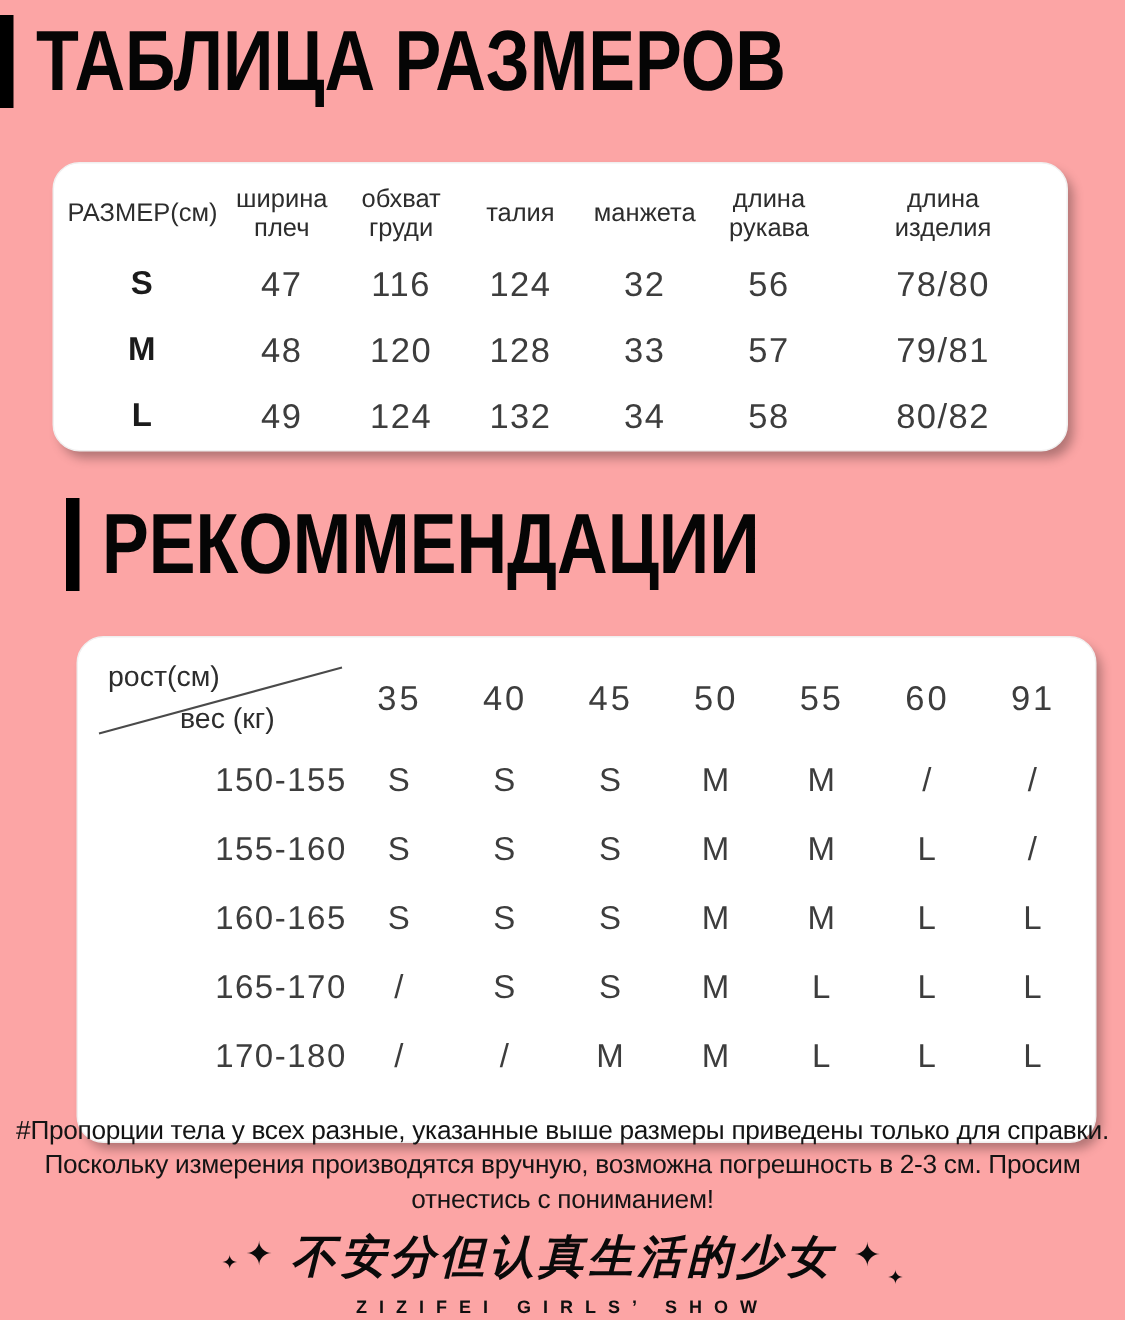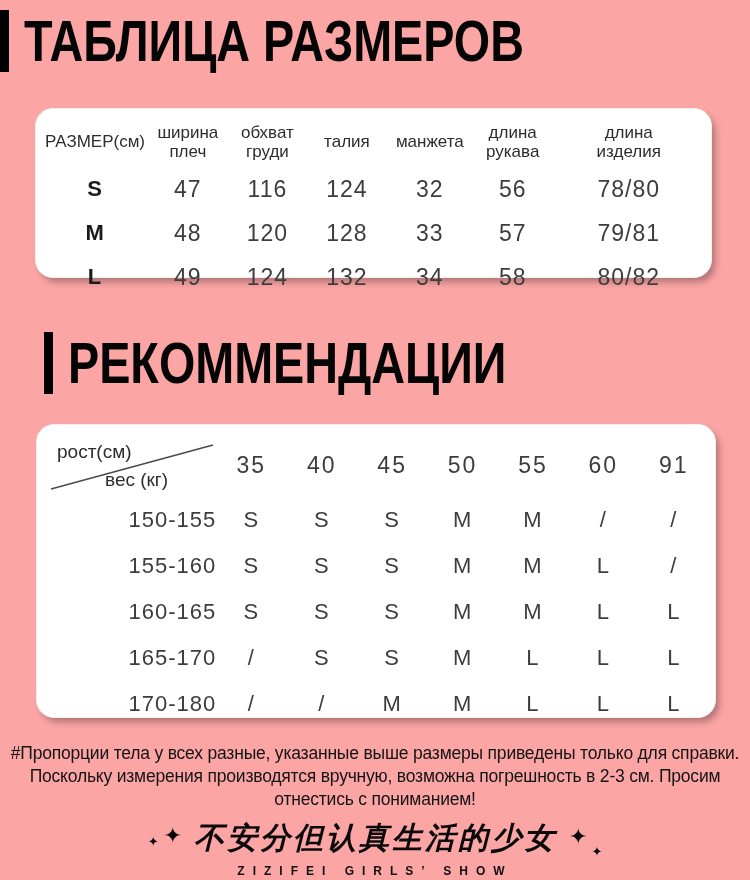--- a/index.html
+++ b/index.html
@@ -41,22 +41,22 @@
 
   
   .card {
     position: absolute;
     background: #ffffff;
     border-radius: 18px;
     border: 1px solid #f0f0f0;
     box-shadow: 4px 5px 7px -1px rgba(0,0,0,0.30);
     box-sizing: border-box;
   }
-  #card1 { top: 108px; left: 35px; width: 677px; height: 170px; padding: 8px 6px 0 6px; }
-  #card2 { top: 424px; left: 36px; width: 680px; height: 294px; padding: 8px 6px 0 6px; }
+  #card1 { top: 108px; left: 35px; width: 677px; height: 193px; padding: 8px 6px 0 6px; }
+  #card2 { top: 424px; left: 51px; width: 680px; height: 338px; padding: 8px 6px 0 6px; }
 
   .tbl { display: table; width: 100%; table-layout: fixed; border-collapse: collapse; }
   .trow { display: table-row; }
   .tcell {
     display: table-cell;
     vertical-align: middle;
     text-align: center;
     color: #3d3d3d;
   }
 

